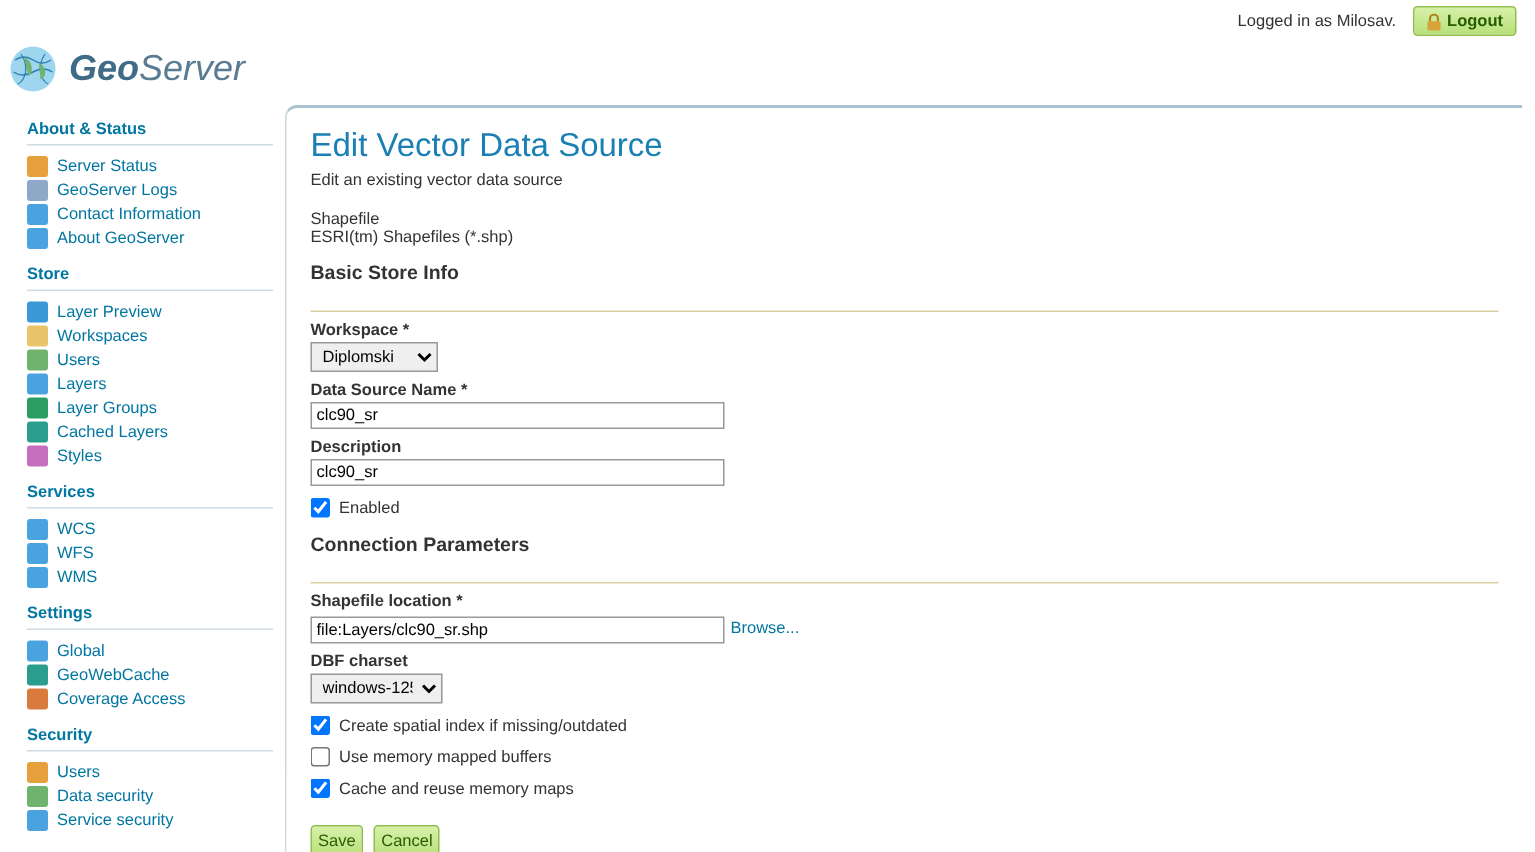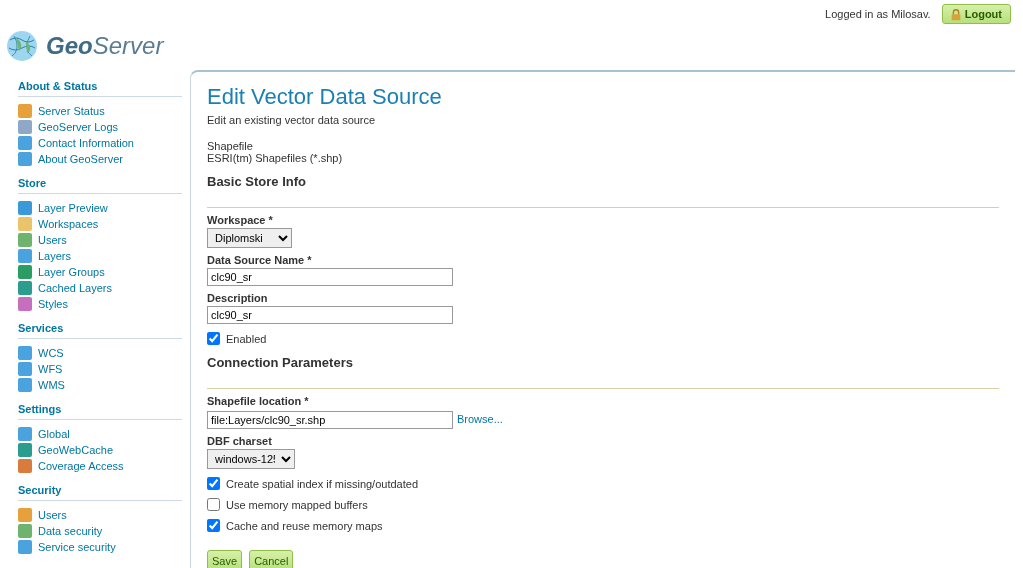--- a/index.html
+++ b/index.html
@@ -106,21 +106,21 @@
 }
 .field-label { font-size: 11px; font-weight: bold; margin-top: 6px; }
 .plain { font-size: 11px; }
 input[type=text], select {
   font-family: inherit;
   font-size: 11px;
   border: 1px solid #999;
   padding: 2px 3px;
   margin-top: 2px;
 }
-.w250 { width: 246px; }
+.w250 { width: 276px; }
 .w120 { width: 85px; }
 .w130 { width: 88px; }
 .row-inline { display: flex; align-items: center; gap: 4px; margin-top: 2px; }
 .cb-row { display: flex; align-items: center; gap: 6px; margin-top: 8px; }
 
 .actions { margin-top: 18px; }
 .btn {
   display: inline-block;
   padding: 4px 4px;
   background: linear-gradient(#d7f0a8, #b7e07c);

